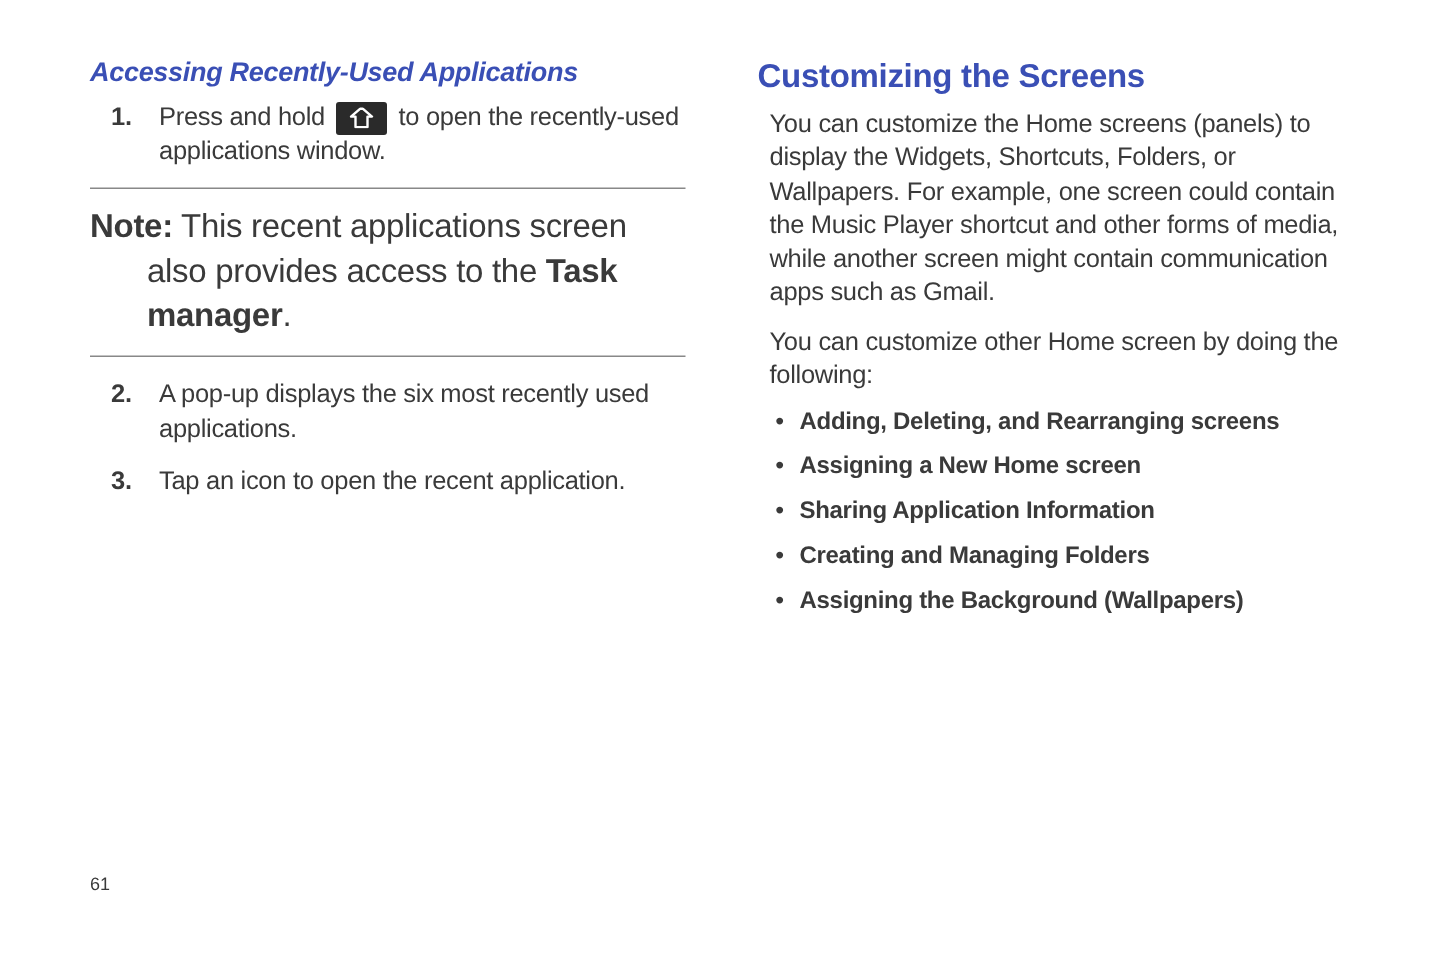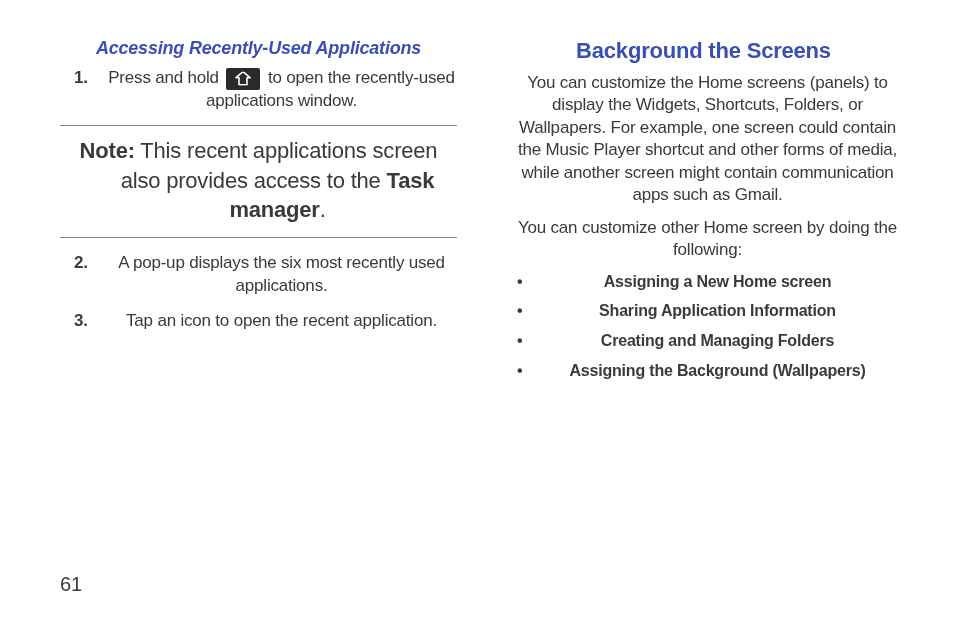--- a/index.html
+++ b/index.html
@@ -8,21 +8,20 @@
       height: 636px;
       background: #fff;
       font-family: Arial, Helvetica, sans-serif;
       color: #3a3a3a;
       position: relative;
     }
     .page {
       display: flex;
       padding: 38px 52px 0 60px;
       gap: 48px;
-      text-align: center;
     }
     .col {
       flex: 1;
       min-width: 0;
     }
     .h-blue-italic {
       color: #3a4fb5;
       font-style: italic;
       font-weight: 700;
       font-size: 18px;
@@ -107,21 +106,21 @@
       content: "•";
       position: absolute;
       left: 0;
       top: 0;
       font-weight: 700;
     }
     .page-num {
       position: absolute;
       left: 60px;
       bottom: 40px;
-      font-size: 20px;
+      font-size: 12px;
       color: #3a3a3a;
     }
   </style>
 </head>
 <body>
 
 <div class="page">
   <div class="col">
     <div class="h-blue-italic">Accessing Recently-Used Applications</div>
 
@@ -146,24 +145,25 @@
         <span>A pop-up displays the six most recently used applications.</span>
       </li>
       <li>
         <span class="num">3.</span>
         <span>Tap an icon to open the recent application.</span>
       </li>
     </ol>
   </div>
 
   <div class="col">
-    <div class="h-blue">Background the Screens</div>
+    <div class="h-blue">Customizing the Screens</div>
     <p class="body-p">You can customize the Home screens (panels) to display the Widgets, Shortcuts, Folders, or Wallpapers. For example, one screen could contain the Music Player shortcut and other forms of media, while another screen might contain communication apps such as Gmail.</p>
     <p class="body-p">You can customize other Home screen by doing the following:</p>
     <ul class="bullets">
+      <li>Adding, Deleting, and Rearranging screens</li>
       <li>Assigning a New Home screen</li>
       <li>Sharing Application Information</li>
       <li>Creating and Managing Folders</li>
       <li>Assigning the Background (Wallpapers)</li>
     </ul>
   </div>
 </div>
 
 <div class="page-num">61</div>
 

